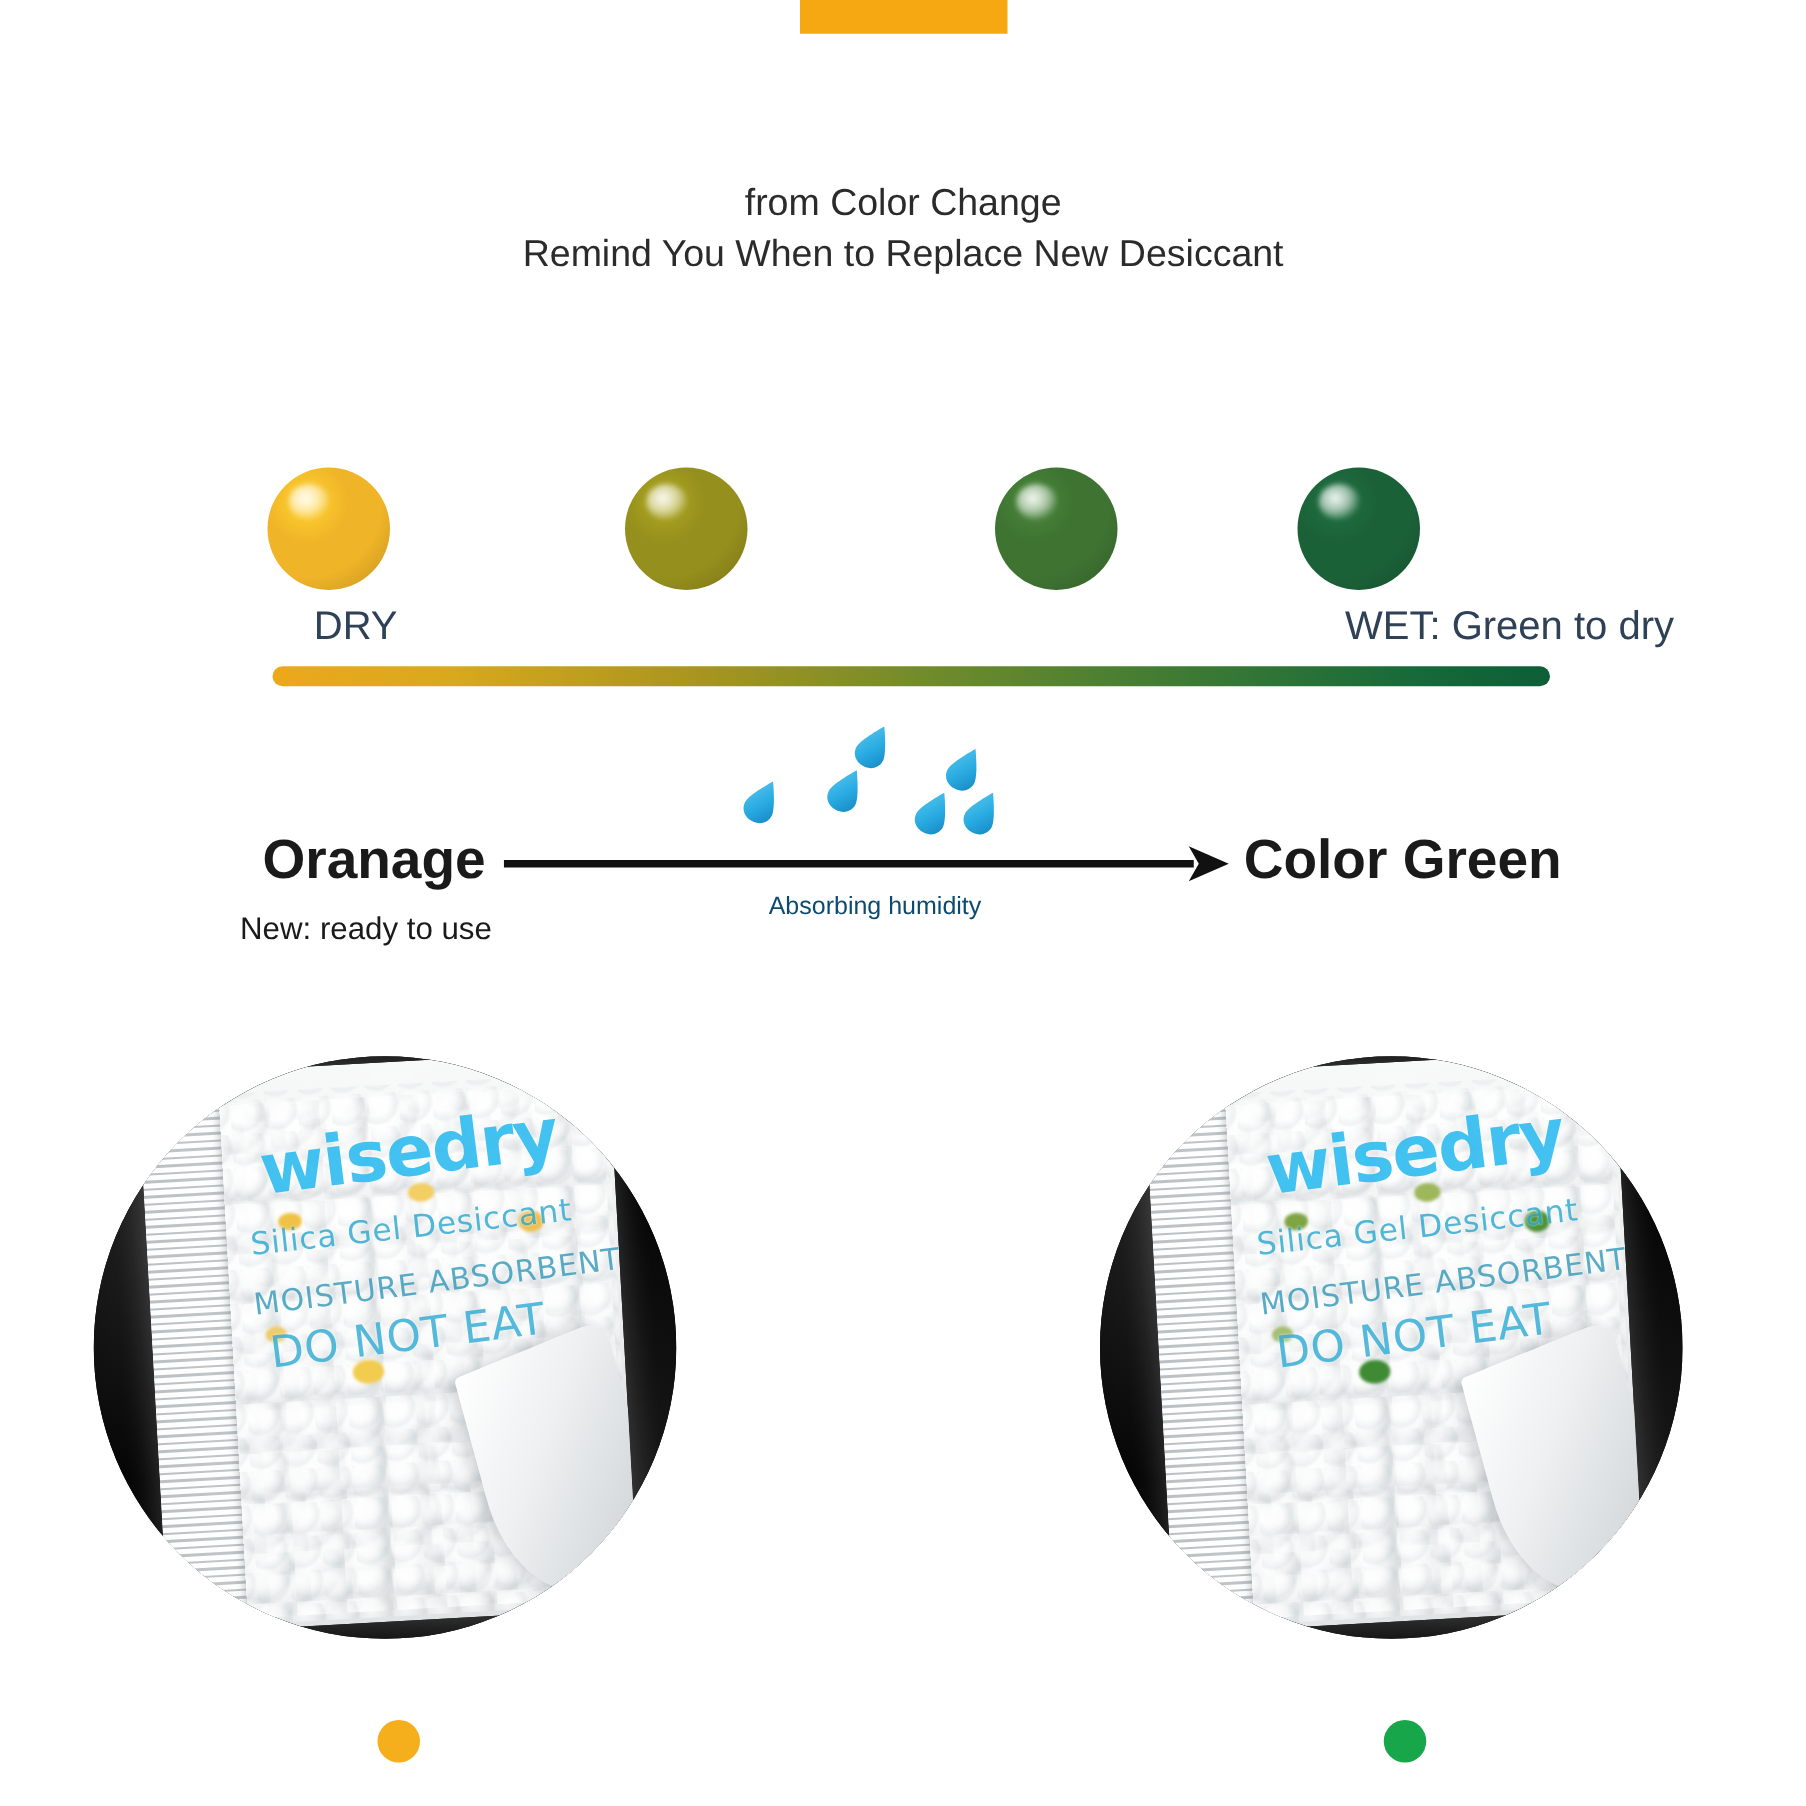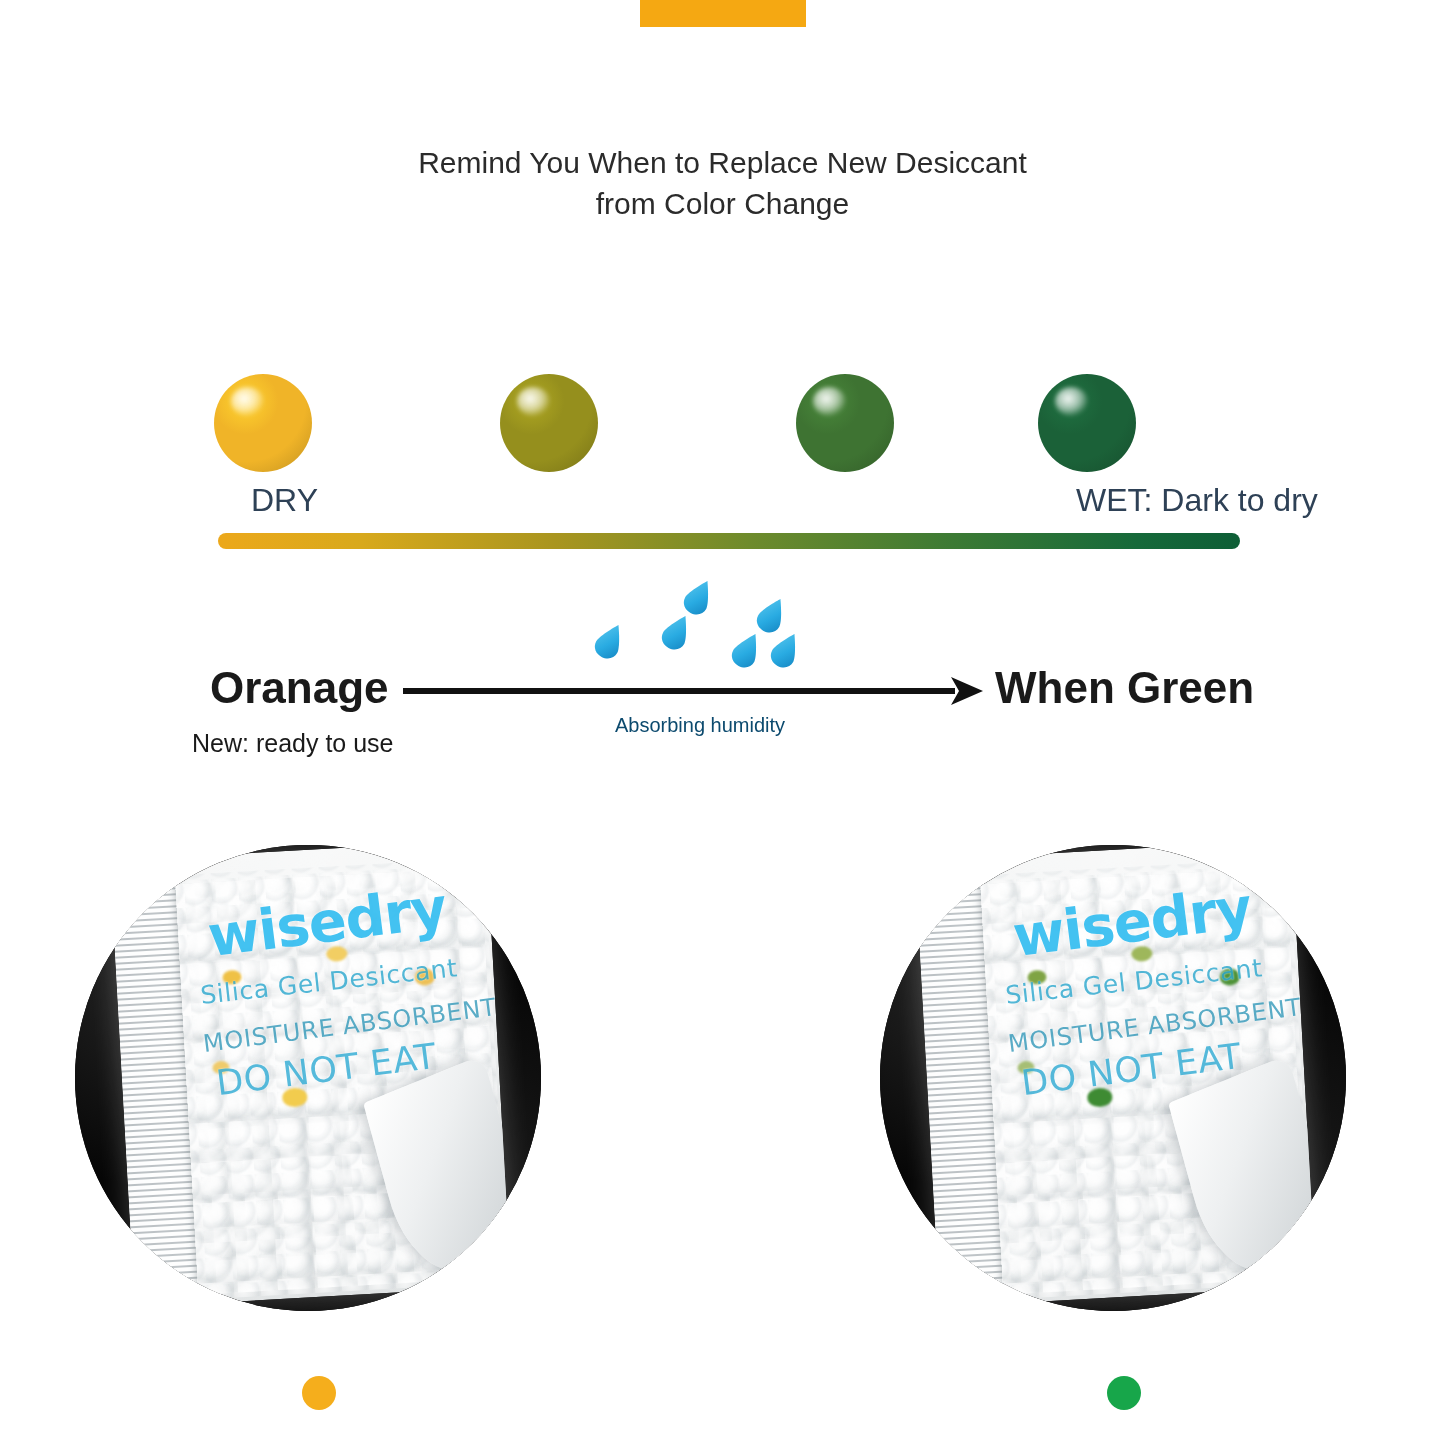--- a/index.html
+++ b/index.html
@@ -325,31 +325,31 @@
   #dot-right { left: 1107px; top: 1376px; background: #17A64A; }
 </style>
 </head>
 <body>
 
 <div id="page">
 
   <div class="accent-bar" style="background: rgb(245, 168, 18);"></div>
 
   <div class="subtitle">
+    <span class="ln">from Color Change</span>
     <span class="ln">Remind You When to Replace New Desiccant</span>
-    <span class="ln">from Color Change</span>
   </div>
 
   <div class="sphere" id="sphere-0" style="background: radial-gradient(circle at 32% 28%, rgb(255, 212, 47) 0%, rgb(240, 180, 40) 34%, rgb(240, 180, 40) 62%, rgb(192, 144, 32) 100%);"></div>
   <div class="sphere" id="sphere-1" style="background: radial-gradient(circle at 32% 28%, rgb(176, 169, 34) 0%, rgb(149, 143, 29) 34%, rgb(149, 143, 29) 62%, rgb(119, 114, 23) 100%);"></div>
   <div class="sphere" id="sphere-2" style="background: radial-gradient(circle at 32% 28%, rgb(73, 136, 59) 0%, rgb(62, 115, 50) 34%, rgb(62, 115, 50) 62%, rgb(50, 92, 40) 100%);"></div>
   <div class="sphere" id="sphere-3" style="background: radial-gradient(circle at 32% 28%, rgb(32, 114, 66) 0%, rgb(27, 97, 56) 34%, rgb(27, 97, 56) 62%, rgb(22, 78, 45) 100%);"></div>
 
   <div class="scale-label" id="label-dry" style="color: rgb(46, 65, 86);">DRY</div>
-  <div class="scale-label" id="label-wet" style="color: rgb(46, 65, 86);">WET: Dark to dry</div>
+  <div class="scale-label" id="label-wet" style="color: rgb(46, 65, 86);">WET: Green to dry</div>
 
   <div class="gradient-bar" style="background: linear-gradient(to right, rgb(236, 168, 27) 0%, rgb(216, 169, 28) 14%, rgb(169, 149, 31) 33%, rgb(110, 139, 44) 52%, rgb(60, 122, 52) 72%, rgb(22, 105, 58) 90%, rgb(14, 94, 54) 100%);"></div>
 
   <div class="drop-shape" id="drop-0">
     <svg viewBox="0 0 26 38">
         <defs>
           <linearGradient id="dg0" x1="0" y1="0" x2="1" y2="1">
       <stop offset="0%" stop-color="#5BC8EE"></stop>
             <stop offset="55%" stop-color="#29ABE2"></stop>
             <stop offset="100%" stop-color="#1586C2"></stop>
@@ -388,21 +388,21 @@
   <div class="small-word" id="sub-left">New:  ready to use</div>
 
   <div class="arrow-wrap">
     <svg viewBox="0 0 580 38" preserveAspectRatio="none">
       <line x1="0" y1="19" x2="552" y2="19" stroke="#111111" stroke-width="6"></line>
       <polygon points="548,5 580,19 548,33 556,19" fill="#111111"></polygon>
     </svg>
   </div>
   <div class="arrow-caption">Absorbing humidity</div>
 
-  <div class="big-word" id="word-right">When Green</div>
+  <div class="big-word" id="word-right">Color Green</div>
 
   <div class="photo" id="photo-left">
     <div class="photo-bg"></div>
     <div class="sachet">
       <div class="bead-field"></div>
       <div class="bead-field-2"></div>
       <div class="seal-strip"></div>
 
       <div class="indic-bead" style="left:28%;top:26%;width:19px;height:14px;background:#EFC146;"></div>
       <div class="indic-bead" style="left:56%;top:22%;width:21px;height:15px;background:#F2CE63;"></div>

